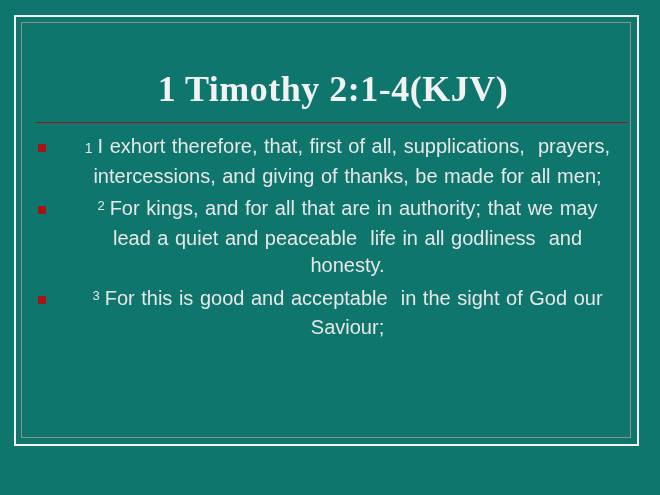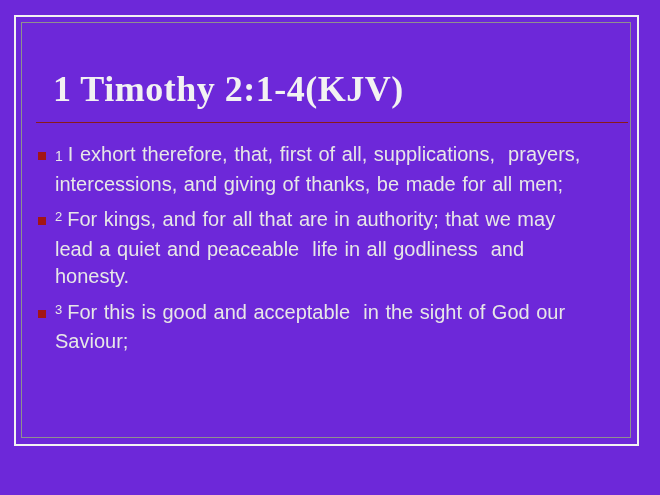--- a/index.html
+++ b/index.html
@@ -4,23 +4,24 @@
 <style>
   html, body {
     margin: 0;
     padding: 0;
     background: #000000;
   }
   .slide {
     position: relative;
     width: 660px;
     height: 495px;
-    background: #6d28d9;
+    background: #0f766e;
     overflow: hidden;
     font-family: "Liberation Sans", sans-serif;
+    text-align: center;
   }
   
   .frame-outer {
     position: absolute;
     left: 14px;
     top: 15px;
     width: 621px;
     height: 427px;
     border: 2px solid #f2f2f2;
   }
@@ -59,21 +60,21 @@
     position: absolute;
     left: 55px;
     top: 133px;
     width: 585px;
     margin: 0;
     padding: 0;
     list-style: none;
   }
   .verse-item {
     position: relative;
-    margin: 8px 0 5px 0;
+    margin: 0 0 5px 0;
     font-size: 20px;
     line-height: 27.5px;
     color: #e7e7e7;
     word-spacing: 1px;
   }
   .bullet-square {
     position: absolute;
     left: -17px;
     top: 11px;
     width: 8px;

